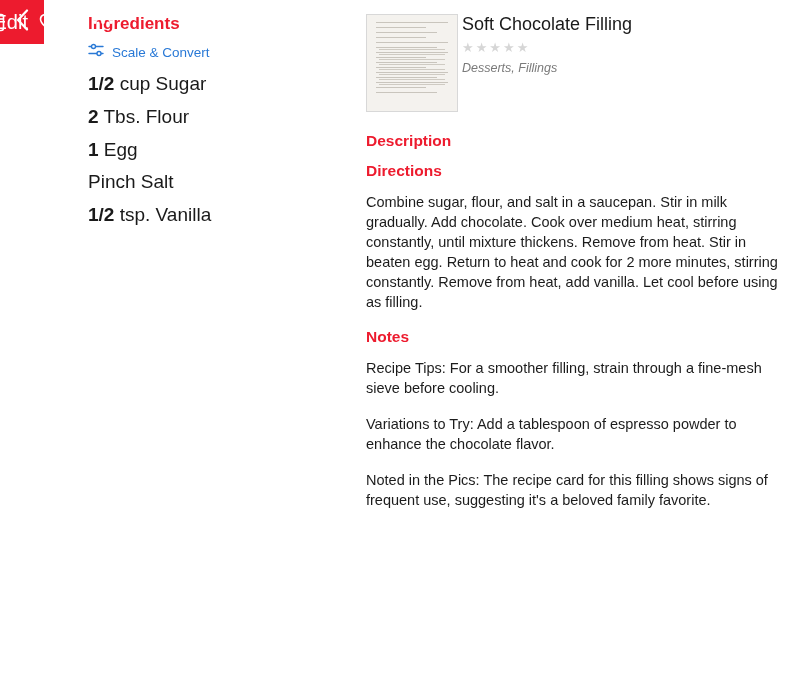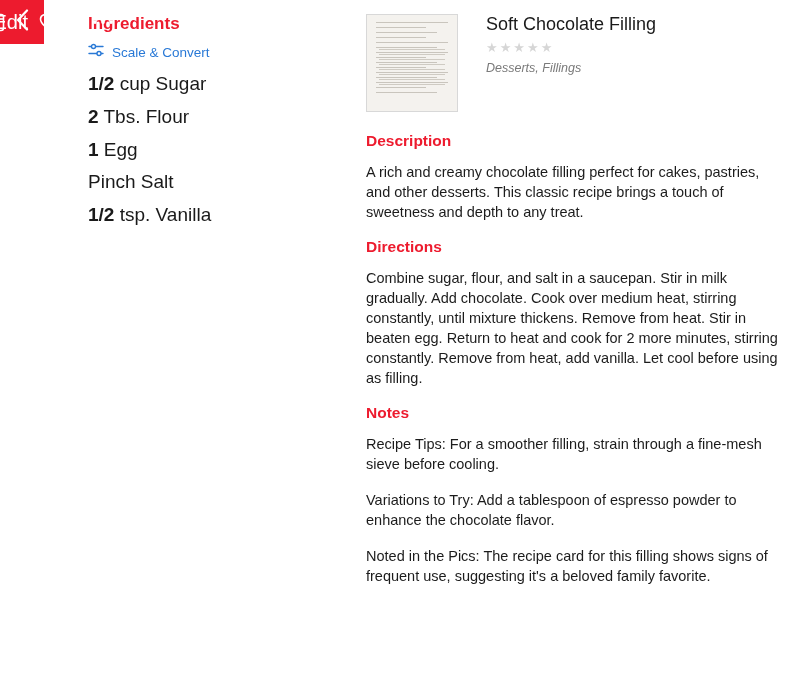--- a/index.html
+++ b/index.html
@@ -92,21 +92,21 @@
   .ingredient {
     font-size: 19px; color: #1a1a1a;
     margin-bottom: 9px; line-height: 1.25;
   }
   .ingredient .qty { font-weight: bold; }
 
   
   .main {
     flex: 1 1 auto; padding: 14px 16px 0 18px; overflow: hidden;
   }
-  .recipe-head { display: flex; gap: 28px; margin-bottom: 20px; }
+  .recipe-head { display: flex; gap: 4px; margin-bottom: 20px; }
   .thumb {
     width: 92px; height: 98px; flex: 0 0 92px;
     border: 1px solid #d8d8d8; background: #f4f2ee;
     position: relative; overflow: hidden;
   }
   .thumb .lines { position:absolute; inset: 7px 9px; }
   .thumb .lines i {
     display:block; height:1px; background:#c9c5bd; margin-bottom:4px;
   }
   .thumb .lines i:nth-child(2n) { width: 70%; }
@@ -271,21 +271,20 @@
             <span class="star">★</span>
             <span class="star">★</span>
             <span class="star">★</span>
           </div>
           <div class="categories">Desserts, Fillings</div>
         </div>
       </div>
 
       <div class="section">
         <div class="section-title">Description</div>
-        <div class="para">A rich and creamy chocolate filling perfect for cakes, pastries, and other desserts. This classic recipe brings a touch of sweetness and depth to any treat.</div>
       </div>
 
       <div class="section">
         <div class="section-title">Directions</div>
         <div class="para">Combine sugar, flour, and salt in a saucepan. Stir in milk gradually. Add chocolate. Cook over medium heat, stirring constantly, until mixture thickens. Remove from heat. Stir in beaten egg. Return to heat and cook for 2 more minutes, stirring constantly. Remove from heat, add vanilla. Let cool before using as filling.</div>
       </div>
 
       <div class="section">
         <div class="section-title">Notes</div>
         <div class="para">Recipe Tips: For a smoother filling, strain through a fine-mesh sieve before cooling.</div>

